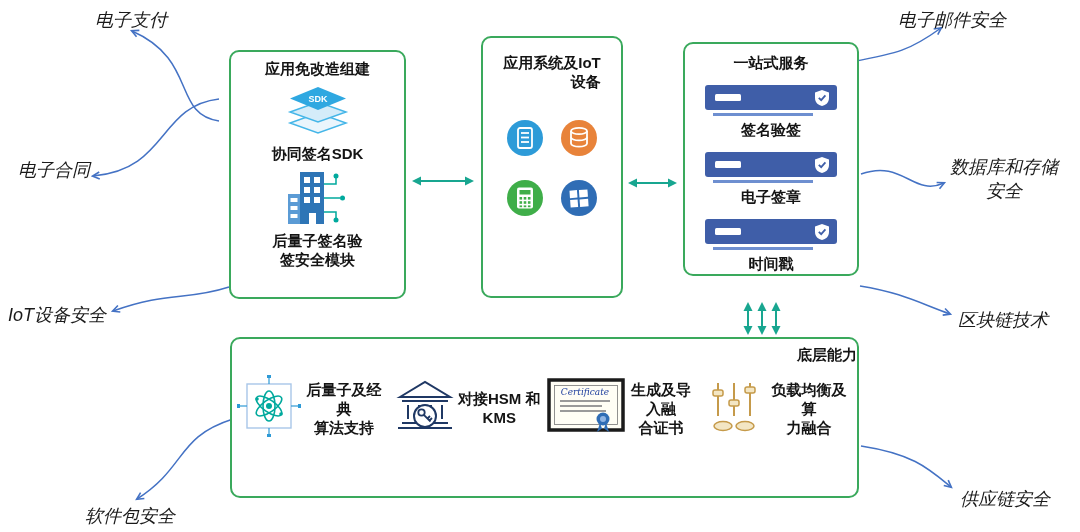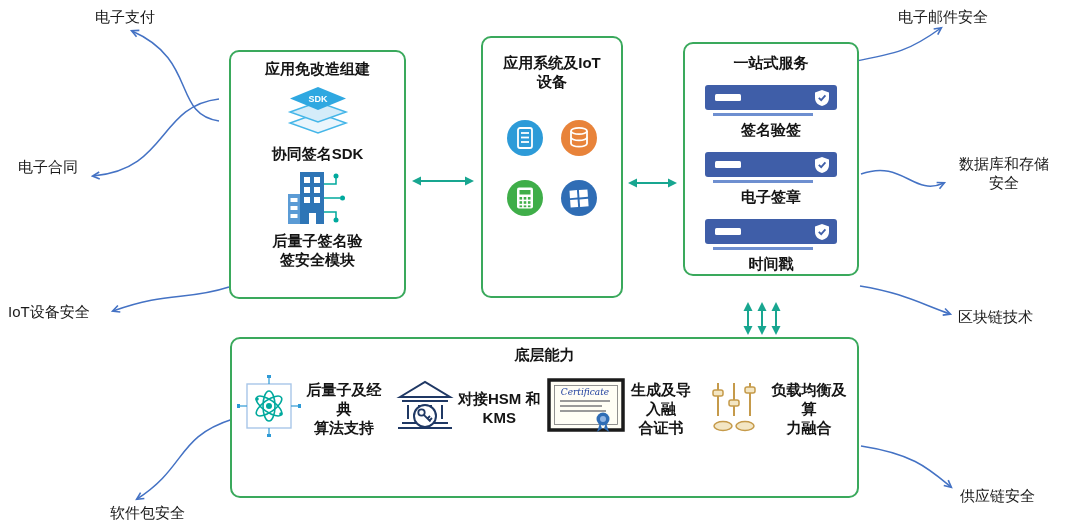--- a/index.html
+++ b/index.html
@@ -1,21 +1,21 @@
 <!DOCTYPE html>
 <html><head>
 <meta charset="utf-8">
 <style>
   * { margin:0; padding:0; box-sizing:border-box; }
   body { font-family:"Liberation Sans","DejaVu Sans",sans-serif; background:#fff; }
   .canvas { position:relative; width:1080px; height:532px; background:#fff; overflow:hidden; }
   .overlay { position:absolute; left:0; top:0; z-index:1; pointer-events:none; }
   .gbox { position:absolute; border:2px solid #3aa95c; border-radius:10px; background:#fff; z-index:2; }
-  .box-title { font-weight:700; font-size:15px; color:#141414; text-align:center; }
-  .ext { position:absolute; font-size:15px; color:#1a1a1a; white-space:nowrap; z-index:2; }
+  .box-title { font-weight:700; font-size:15px; color:#141414; text-align:right; }
+  .ext { position:absolute; font-size:18px; color:#1a1a1a; white-space:nowrap; z-index:2;font-style:italic; }
 
   
   .left-box  { left:229px; top:50px; width:177px; height:249px; display:flex; flex-direction:column; align-items:center; padding-top:8px; }
   .left-box .item-label { font-size:15px; font-weight:600; color:#141414; text-align:center; line-height:19px; }
   .sdk-svg { margin-top:6px; }
   .bld-svg { margin-top:6px; }
 
   
   .center-box { left:481px; top:36px; width:142px; height:262px; display:flex; flex-direction:column; align-items:center; padding-top:16px; }
   .center-box .box-title span { display:block; }
@@ -82,21 +82,21 @@
       <polygon points="762,335 757.5,326 766.5,326" stroke="none" fill="#18a690"></polygon>
       <line x1="776" y1="309" x2="776" y2="328"></line>
       <polygon points="776,302 771.5,311 780.5,311" stroke="none" fill="#18a690"></polygon>
       <polygon points="776,335 771.5,326 780.5,326" stroke="none" fill="#18a690"></polygon>
     </g>
   </svg>
 
   <div class="ext" style="left:95px; top:8px;">电子支付</div>
   <div class="ext" style="left:18px; top:158px;">电子合同</div>
   <div class="ext" style="left:8px;  top:303px;">IoT设备安全</div>
-  <div class="ext" style="left:85px; top:504px;margin-left:25px;">软件包安全</div>
+  <div class="ext" style="left:85px; top:504px;">软件包安全</div>
   <div class="ext" style="left:898px; top:8px;">电子邮件安全</div>
   <div class="ext two-line" style="left:948px; top:155px; width:112px;">
     <span>数据库和存储</span>
     <span>安全</span>
   </div>
   <div class="ext" style="left:958px; top:308px;">区块链技术</div>
   <div class="ext" style="left:960px; top:487px;">供应链安全</div>
 
   <div class="gbox left-box">
     <div class="box-title">应用免改造组建</div>

